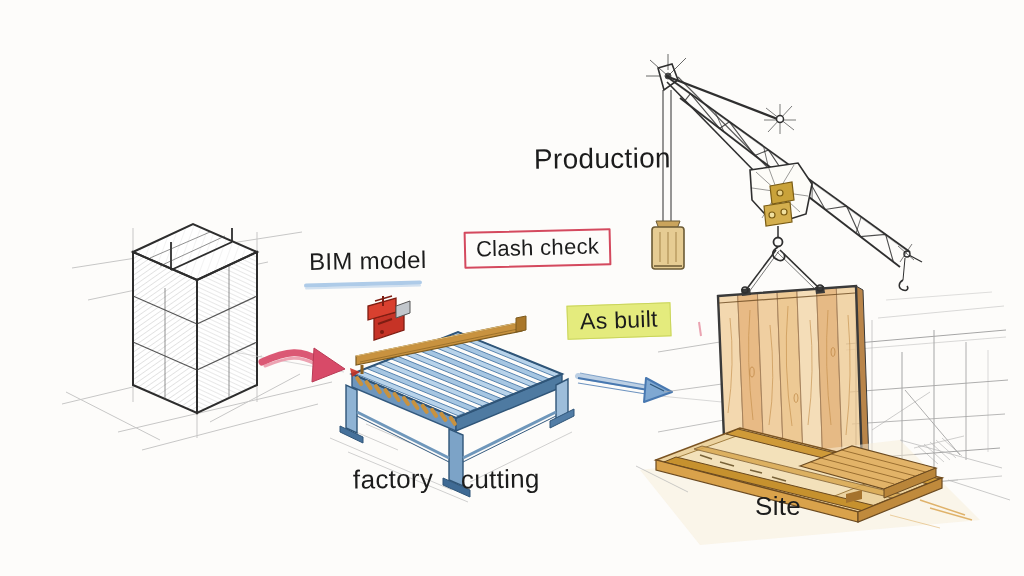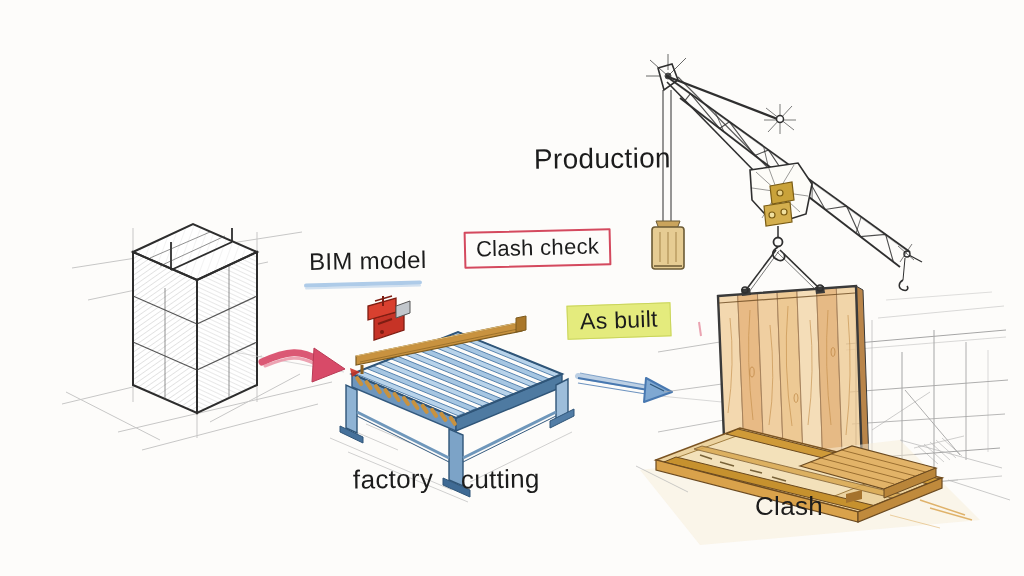--- a/index.html
+++ b/index.html
@@ -358,15 +358,15 @@
   </g>
 </svg>
 
 <div class="lbl lbl-production">Production</div>
 <div class="lbl lbl-bim">BIM model</div>
 <div class="bim-underline"></div>
 <div class="lbl lbl-clash">Clash check</div>
 <div class="lbl lbl-asbuilt">As built</div>
 <div class="lbl lbl-factory">factory</div>
 <div class="lbl lbl-cutting">cutting</div>
-<div class="lbl lbl-site">Clash</div>
+<div class="lbl lbl-site">Site</div>
 
 </div>
 
 </body></html>

